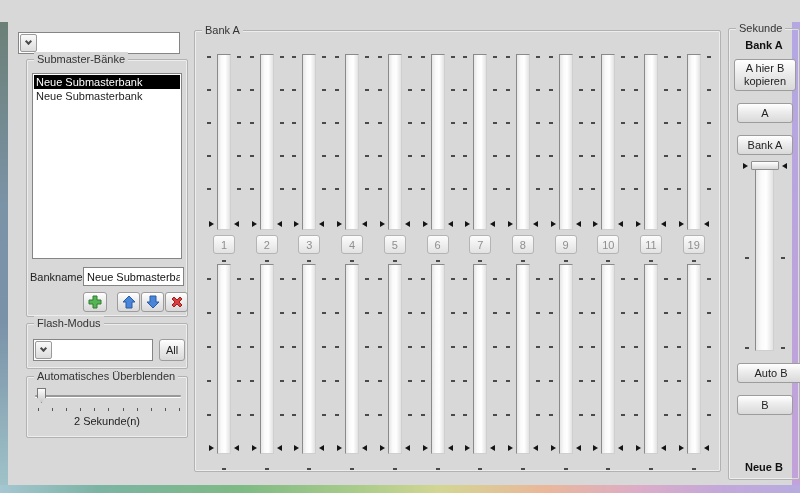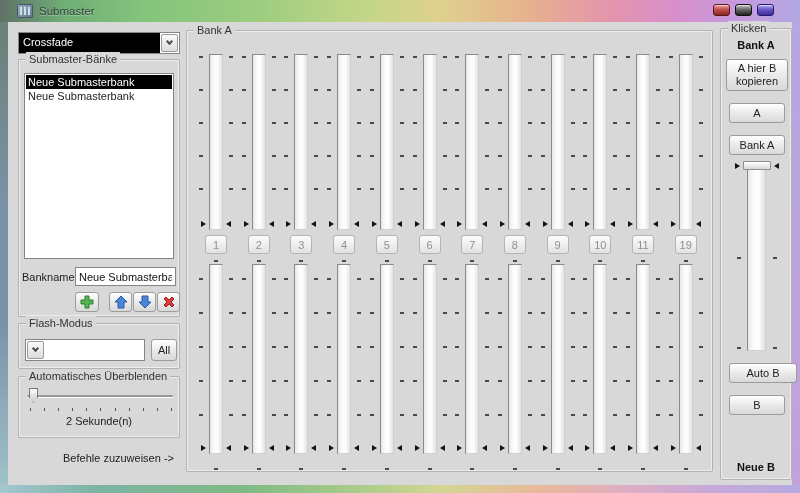--- a/index.html
+++ b/index.html
@@ -28,21 +28,21 @@
   .wbtn.red{left:713px;border:1px solid #5d1515;
     background:linear-gradient(180deg,#f0a0a0,#c05050 45%,#8c2626);}
   .wbtn.dark{left:735px;border:1px solid #101010;
     background:linear-gradient(180deg,#c8c8c8,#6a6a6a 45%,#1e1e1e);}
   .wbtn.blue{left:757px;border:1px solid #241a66;
     background:linear-gradient(180deg,#b8b0f0,#6858c8 45%,#3a2a9a);}
   
   .client{position:absolute;left:8px;right:8px;top:22px;bottom:8px;background:#d8d8d8;
     font-size:11px;color:#222;}
   .groupbox{position:absolute;border:1px solid #b2b2b2;border-radius:2px;
-    box-shadow:inset 0 0 0 1px rgba(255,255,255,.55);}
+    box-shadow:inset 0 0 0 1px rgba(255,255,255,.55);margin-left:8px;}
   .gb-title{position:absolute;top:-8px;left:7px;background:#d8d8d8;padding:0 3px;
     font-size:11px;line-height:14px;color:#333;white-space:nowrap;}
   
   .combo{position:absolute;height:22px;border:1px solid #858585;background:#fff;
     display:flex;align-items:stretch;}
   .combo .val{flex:1;padding:3px 4px;white-space:nowrap;overflow:hidden;}
   .combo .val.sel{background:#000;color:#fff;}
   .combo .drop{width:17px;margin:1px;border:1px solid #9a9a9a;border-radius:2px;
     background:linear-gradient(180deg,#fafafa,#dcdcdc);display:flex;align-items:center;justify-content:center;}
   .chev{width:5px;height:5px;border-right:2px solid #4a4a4a;border-bottom:2px solid #4a4a4a;
@@ -93,35 +93,27 @@
   .vd.r{right:1px;border-right:5px solid #141414;}
   .vtick{position:absolute;width:4px;height:2px;background:#4a4a4a;}
   .bold-label{position:absolute;width:100%;text-align:center;font-weight:bold;color:#111;}
   .hint{position:absolute;text-align:right;color:#222;line-height:13px;}
 </style>
 </head>
 <body>
 
 <div class="window">
 
-  <div class="titlebar">
-    <div class="app-icon"></div>
-    <div class="title-text">Submaster</div>
-    <div class="wbtn red"></div>
-    <div class="wbtn dark"></div>
-    <div class="wbtn blue"></div>
-  </div>
   <div class="border-left"></div>
   <div class="border-right"></div>
   <div class="border-bottom"></div>
 
   <div class="client">
 
     <div class="combo" style="left:10px;top:10px;width:162px;">
-      <div class="val sel">Crossfade</div>
       <div class="drop">
           <div class="chev"></div>
         </div>
     </div>
 
     <div class="groupbox" style="left:10px;top:37px;width:162px;height:258px;">
       <div class="gb-title">Submaster-Bänke</div>
       <div class="listbox" style="left:5px;top:13px;width:150px;height:186px;">
           <div class="list-item selected">Neue Submasterbank</div>
           <div class="list-item">Neue Submasterbank</div>
@@ -164,21 +156,20 @@
       <div class="gb-title">Automatisches Überblenden</div>
       <div style="position:absolute;left:8px;top:10px;width:146px;height:18px;">
         <div class="htrack"></div>
         <div class="hthumb"></div>
       </div>
       <div class="hticks" style="left:11px;top:31px;width:142px;"></div>
       <div style="position:absolute;left:0;top:38px;width:100%;text-align:center;">2 Sekunde(n)</div>
     </div>
 
     <div class="hint" style="left:0;top:430px;width:166px;">
-      <div>Befehle zuzuweisen -&gt;</div>
     </div>
 
     <div class="groupbox" style="left:178px;top:8px;width:527px;height:442px;">
       <div class="gb-title">Bank A</div>
       <div style="position:absolute;left:0;top:0;right:0;bottom:0;">
           <div class="fader-col" style="left: 8px; top: 23px; height: 176px;">
             <div class="ftrack"></div>
             <div class="tick tl" style="top: 2px;"></div>
             <div class="tick tr" style="top: 2px;"></div>
             <div class="tick tl" style="top: 35px;"></div>
@@ -570,21 +561,21 @@
             <div class="tick tl" style="top: 150px;"></div>
             <div class="tick tr" style="top: 150px;"></div>
             <div class="dmark dl" style="top: 181px;"></div>
             <div class="dmark dr" style="top: 181px;"></div>
           </div>
           <div class="cdash" style="left: 496.7px; top: 437px;"></div>
         </div>
     </div>
 
     <div class="groupbox" style="left:712px;top:6px;width:72px;height:452px;">
-      <div class="gb-title">Klicken</div>
+      <div class="gb-title">Sekunde</div>
       <div class="bold-label" style="top:10px;">Bank A</div>
       <div class="btn" style="position:absolute;left:5px;top:30px;width:62px;height:32px;padding:2px;">A hier B kopieren</div>
       <div class="btn" style="position:absolute;left:8px;top:74px;width:56px;height:20px;">A</div>
       <div class="btn" style="position:absolute;left:8px;top:106px;width:56px;height:20px;">Bank A</div>
       <div class="vslider" style="left:13px;top:132px;height:192px;">
         <div class="vtrack"></div>
         <div class="vthumb"></div>
         <div class="vd l"></div>
         <div class="vd r"></div>
         <div class="vtick" style="left:3px;top:96px;"></div>

